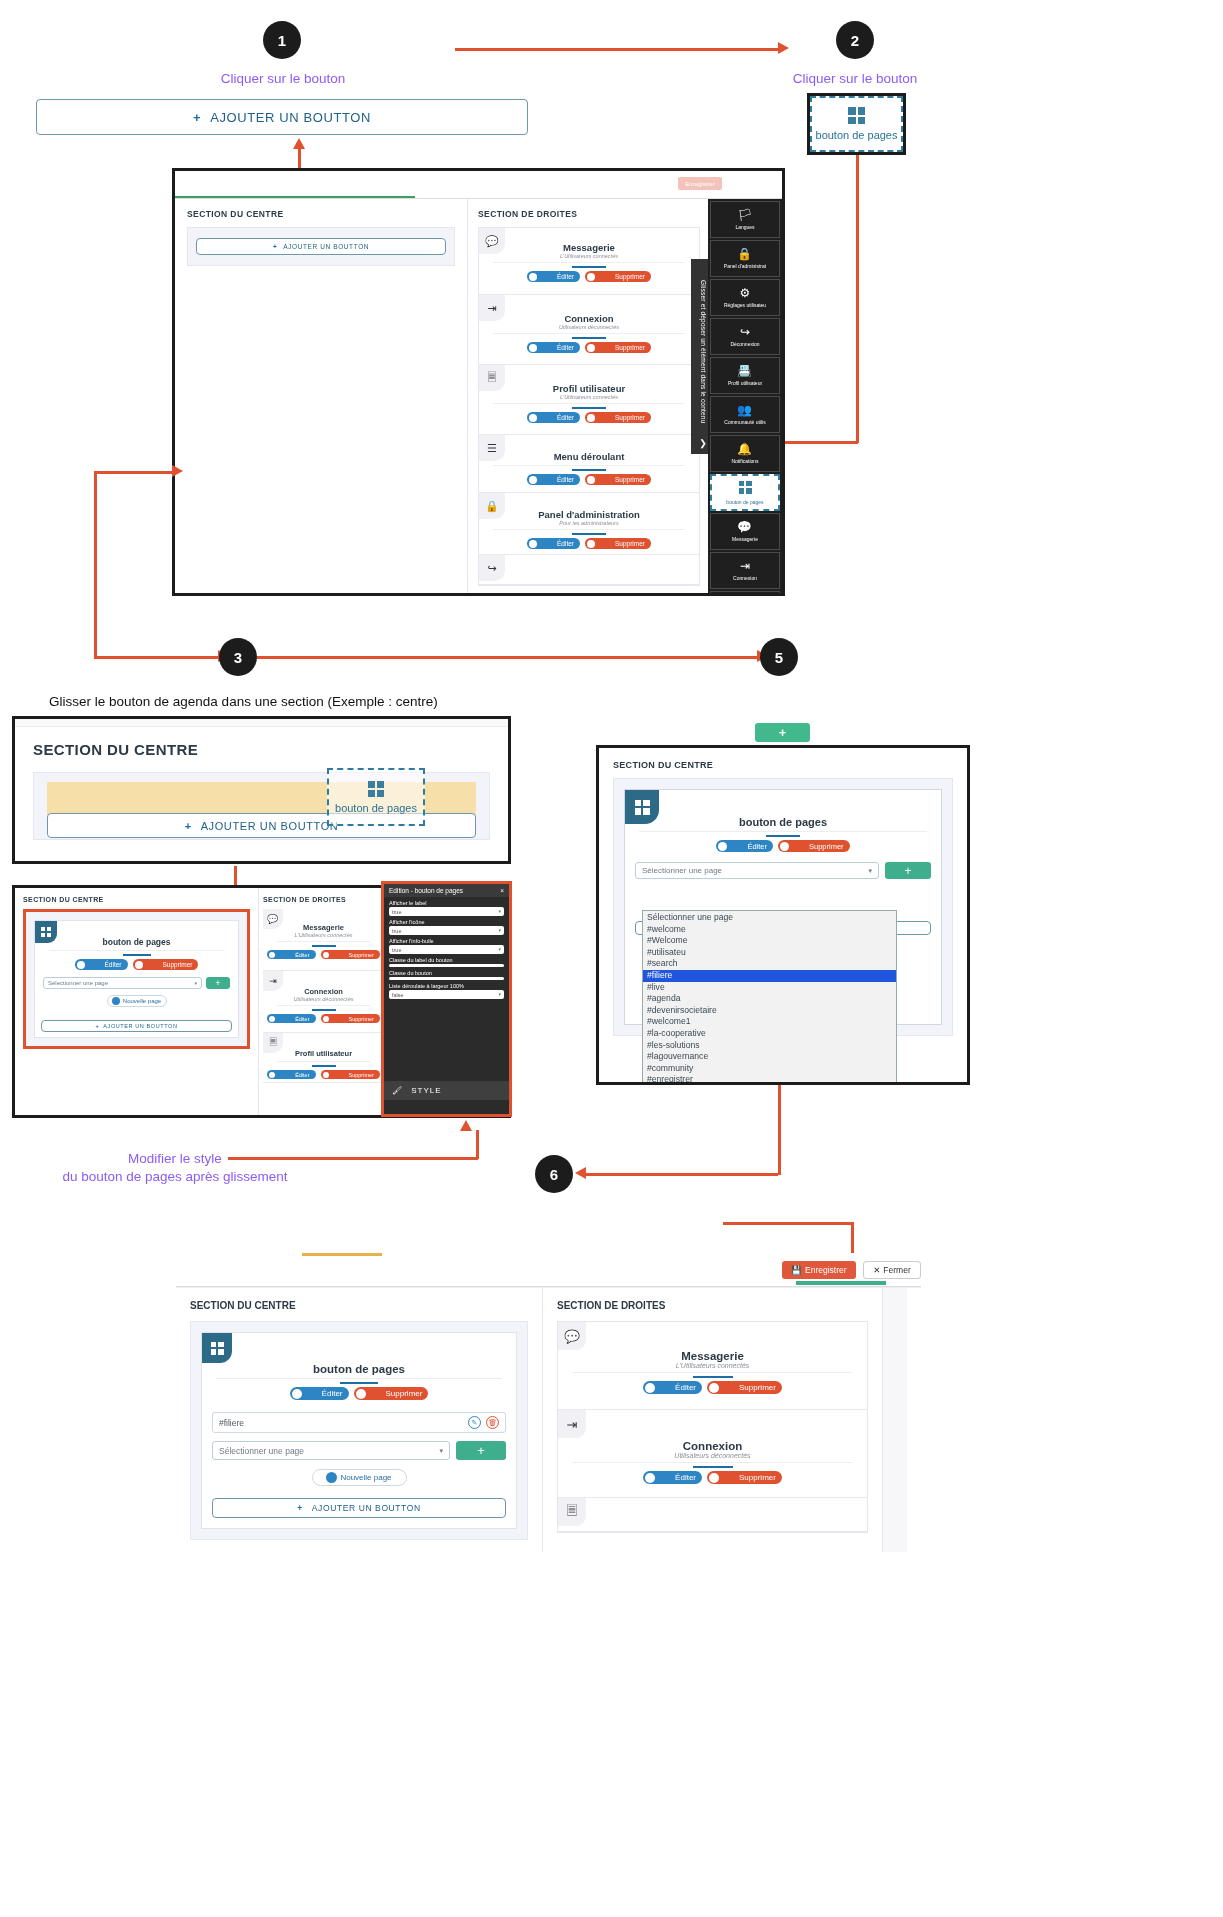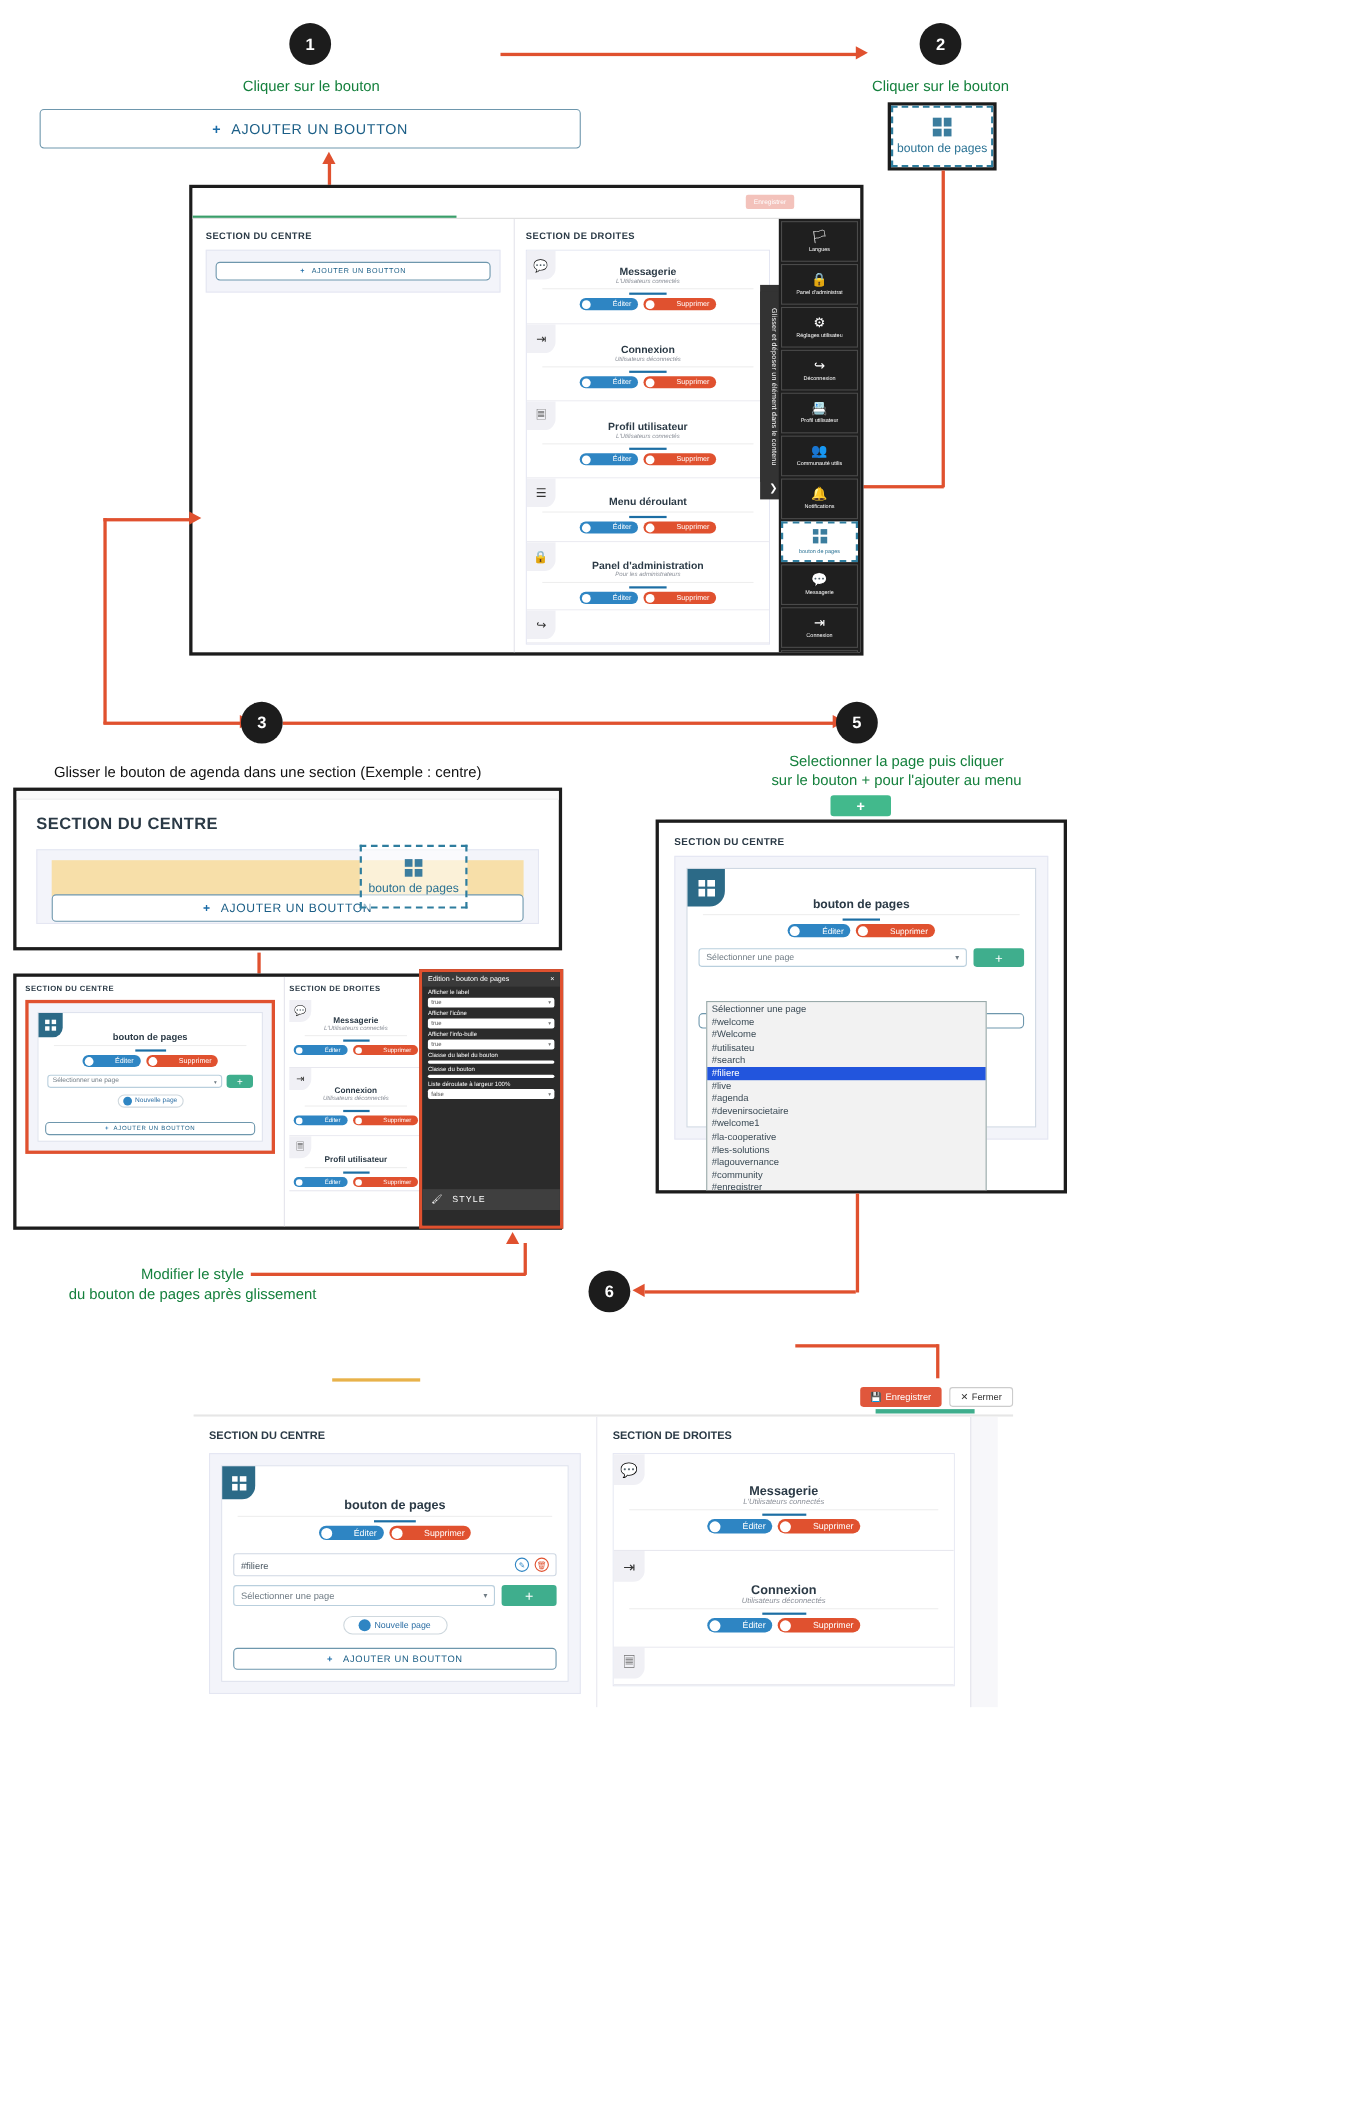--- a/index.html
+++ b/index.html
@@ -15,21 +15,21 @@
 
   
   .step-circle {
     width: 38px; height: 38px; border-radius: 50%;
     background: #1c1c1c; color: #fff;
     display: flex; align-items: center; justify-content: center;
     font-size: 15px; font-weight: bold;
     z-index: 40;
   }
 
-  .caption { font-size: 13.5px; color: #15803d; text-align: center; line-height: 1.35; }
+  .caption { font-size: 13.5px; color: #8b5cf6; text-align: center; line-height: 1.35; }
   .caption-l { font-size: 13.5px; color: #111; line-height: 1.35; }
 
   
   .ln { position: absolute; background: #e0512f; }
   .lnh { height: 2.5px; }
   .lnv { width: 2.5px; }
   .arrowhead { position: absolute; width: 0; height: 0; }
   .ah-right { border-top: 6px solid transparent; border-bottom: 6px solid transparent; border-left: 11px solid #e0512f; }
   .ah-left  { border-top: 6px solid transparent; border-bottom: 6px solid transparent; border-right: 11px solid #e0512f; }
   .ah-up    { border-left: 6px solid transparent; border-right: 6px solid transparent; border-bottom: 11px solid #e0512f; }
@@ -364,24 +364,20 @@
   <div class="abs step-circle" style="left:219px; top:638px;">
     <span>3</span>
   </div>
   <div class="abs caption-l" style="left:49px; top:693px; width:420px;">Glisser le bouton de agenda dans une section (Exemple : centre)</div>
 
   <div class="abs ln lnh" style="left:257px; top:656px; width:505px;"></div>
   <div class="abs arrowhead ah-right" style="left:757px; top:650px;"></div>
 
   <div class="abs step-circle" style="left:760px; top:638px;">
     <span>5</span>
-  </div>
-  <div class="abs caption" style="left:655px; top:683px; width:320px;">
-    <div>Selectionner la page puis cliquer</div>
-    <div>sur le bouton + pour l'ajouter au menu</div>
   </div>
 
   <div class="abs green-plus" style="left:755px; top:723px; width:55px; height:19px; font-size:13px;">
     <span>+</span>
   </div>
 
   <div class="abs frame" style="left:12px; top:716px; width:499px; height:148px;">
     <div style="height:8px; background:#fafafa; border-bottom:1px solid #eee;"></div>
     <div style="padding:14px 18px;">
       <div style="font-size:15px; font-weight:bold; color:#2b3a46; letter-spacing:.4px;">SECTION DU CENTRE</div>

